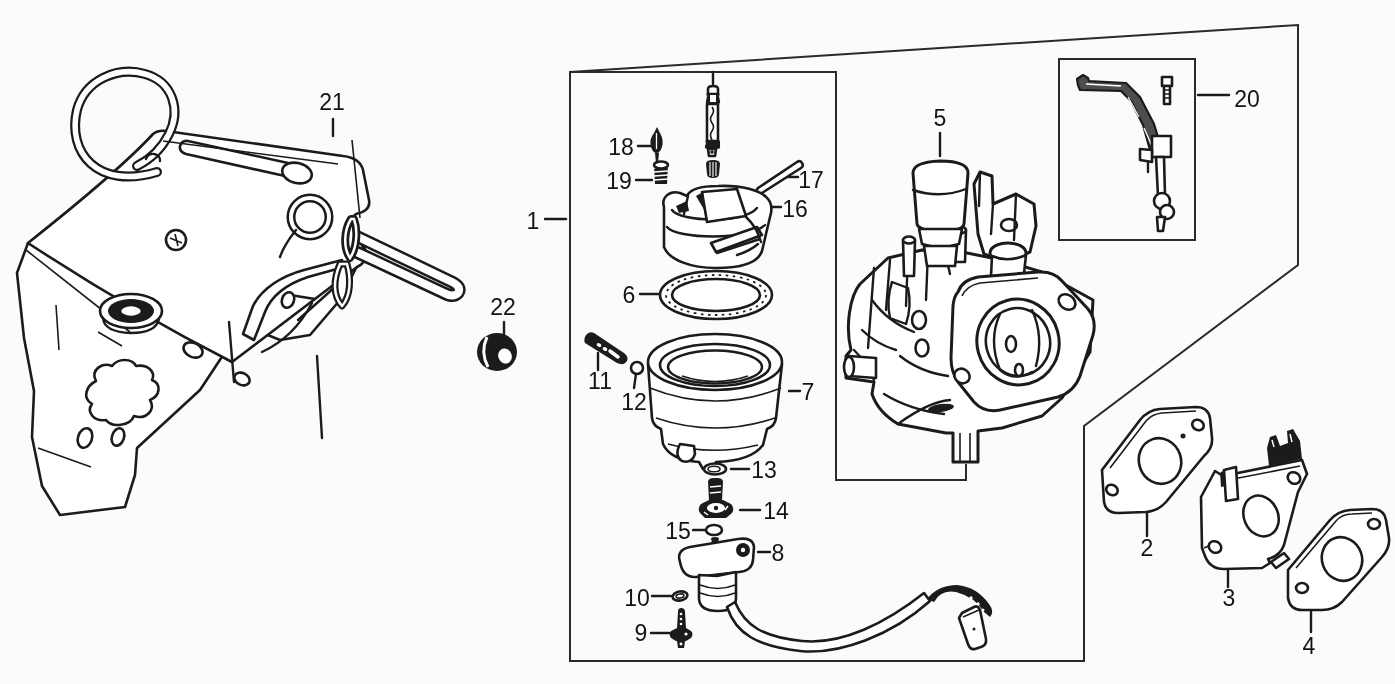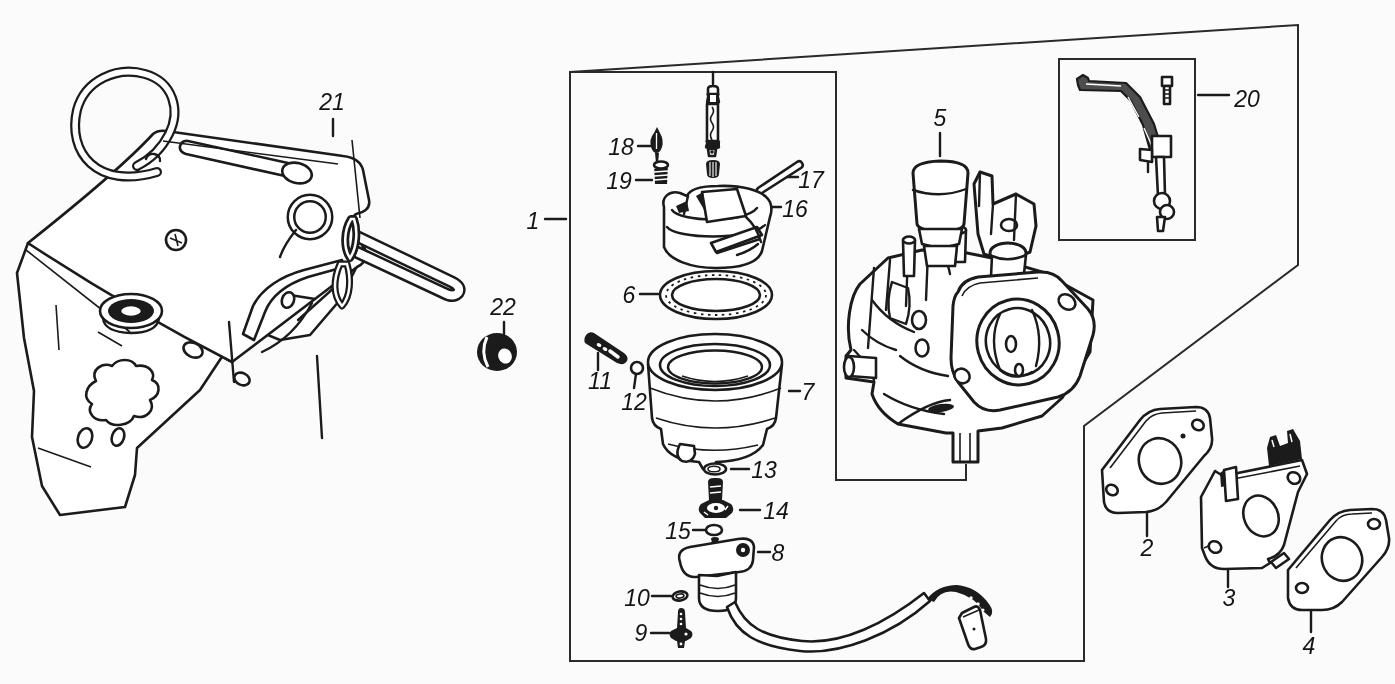--- a/index.html
+++ b/index.html
@@ -1,16 +1,16 @@
 <!DOCTYPE html>
 <html><head>
 <meta charset="utf-8">
 <style>
 html,body{margin:0;padding:0;background:#fbfbfb;}
-#stage{position:relative;width:1395px;height:684px;overflow:hidden;background:#fbfbfb;font-style:italic;}
+#stage{position:relative;width:1395px;height:684px;overflow:hidden;background:#fbfbfb;}
 svg{position:absolute;top:0;left:0;}
 .w{fill:#fff;stroke:#1b1b1b;stroke-width:2.6;stroke-linejoin:round;}
 .w3{fill:#fff;stroke:#1b1b1b;stroke-width:3;stroke-linejoin:round;}
 .k{fill:#1b1b1b;stroke:none;}
 .n{fill:none;stroke:#1b1b1b;stroke-width:2.4;stroke-linecap:round;stroke-linejoin:round;}
 .thin{fill:none;stroke:#1b1b1b;stroke-width:1.6;}
 .box{fill:none;stroke:#2a2a2a;stroke-width:2;stroke-linejoin:miter;}
 text{font-family:"Liberation Sans",sans-serif;font-size:23px;fill:#141414;}
 </style>
 </head>

